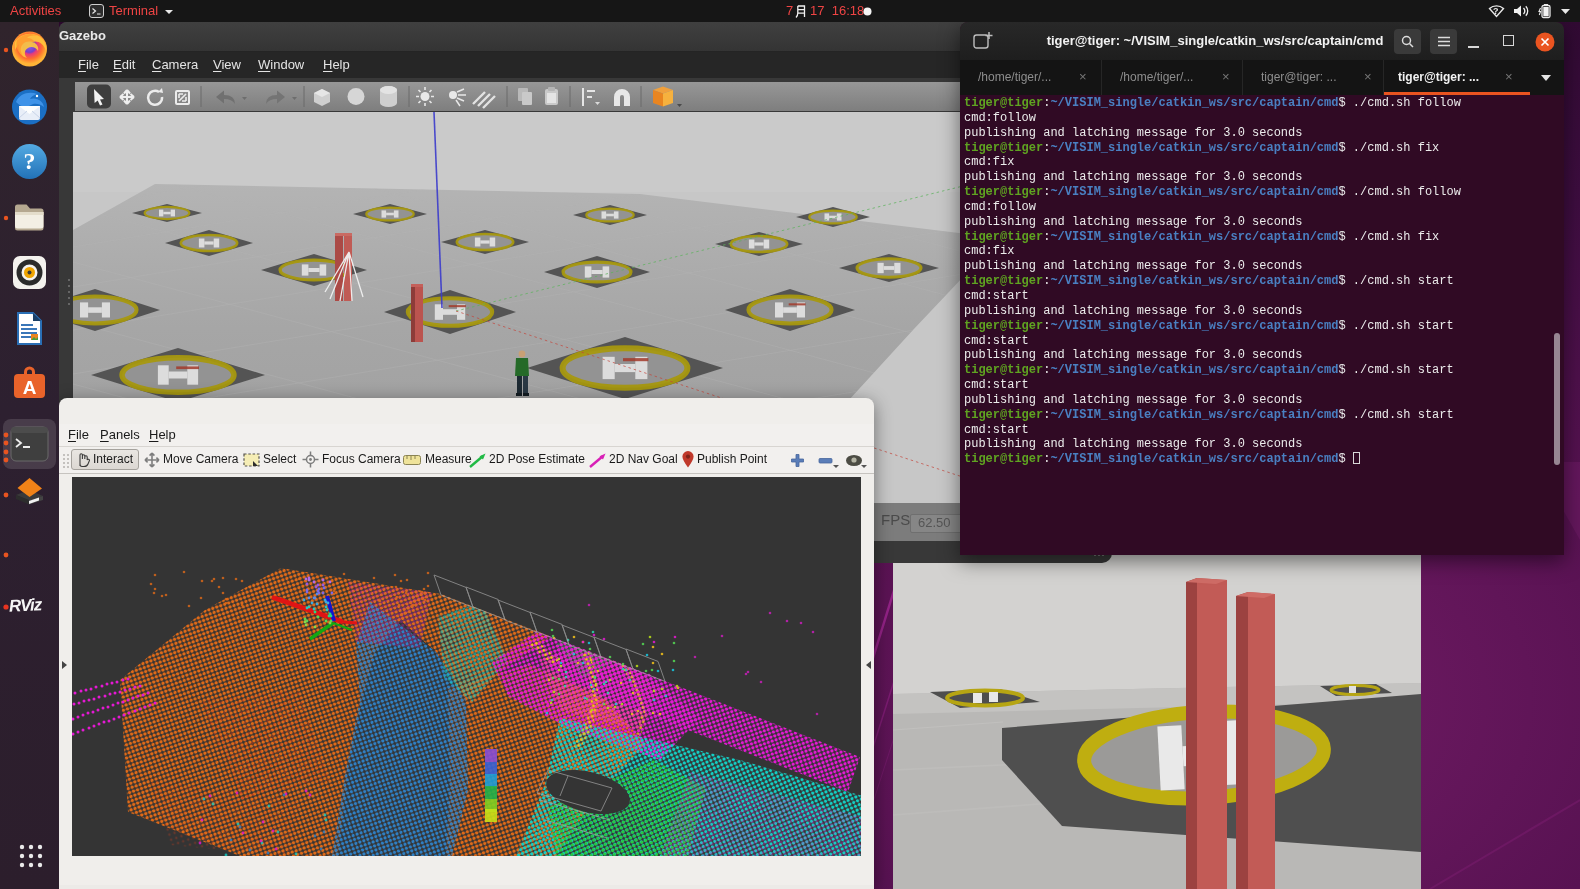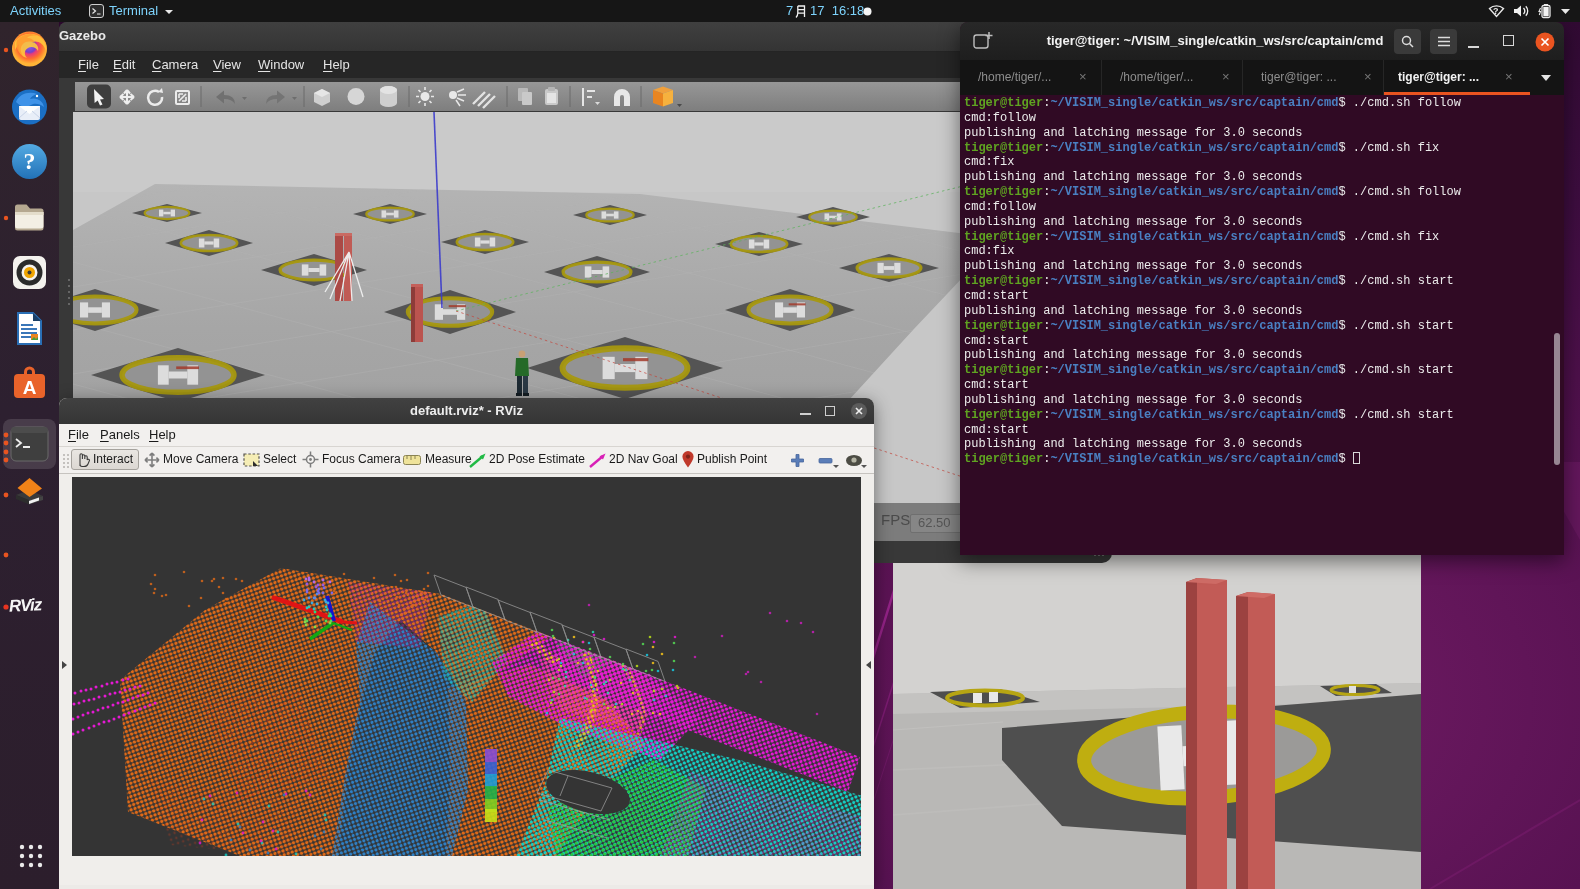--- a/index.html
+++ b/index.html
@@ -1,18 +1,18 @@
 <!DOCTYPE html>
 <html><head><meta charset="utf-8"><style>
 *{margin:0;padding:0;box-sizing:border-box}
 html,body{width:1580px;height:889px;overflow:hidden;font-family:"Liberation Sans",sans-serif}
 .abs{position:absolute}
 #wall{left:0;top:0;width:1580px;height:889px;z-index:0;
 background:radial-gradient(1050px 800px at 1235px 700px,#731c66 0%,#581252 40%,#3e0d40 70%,#2b092d 100%)}
-#topbar{left:0;top:0;width:1580px;height:22px;background:#161616;z-index:50;color:#7dd3fc;font-size:13px}
+#topbar{left:0;top:0;width:1580px;height:22px;background:#161616;z-index:50;color:#ef4444;font-size:13px}
 #dock{left:0;top:22px;width:59px;height:867px;z-index:50;background:linear-gradient(180deg,#30242c 0%,#2d2030 45%,#2c1e2c 100%)}
 .win{position:absolute}
 #gzwin{left:59px;top:22px;width:1053px;height:541px;z-index:10;background:#383838;border-radius:8px 8px 10px 10px}
 #gztitle{left:0;top:0;width:100%;height:30px;background:linear-gradient(#404040,#343434);border-radius:8px 8px 0 0;border-bottom:1px solid #242424}
 #gzmenu{left:0;top:30px;width:100%;height:26px;background:#262626;color:#e4e4e4;font-size:13px}
 #gzmenu span{position:absolute;top:5px}
 #rvwin{left:59px;top:398px;width:815px;height:491px;z-index:30;background:#f0eeeb;border-radius:8px 8px 0 0;box-shadow:0 4px 18px rgba(0,0,0,.45)}
 #rvtitle{left:0;top:0;width:100%;height:26px;background:linear-gradient(#414141,#353535);border-radius:8px 8px 0 0}
 #rvmenu{left:0;top:26px;width:100%;height:23px;background:#f2f0ee;border-bottom:1px solid #d8d5d1;color:#1a1a1a;font-size:13px}
 #rvmenu span{position:absolute;top:3px}
@@ -386,29 +386,20 @@
         <div class="abs" style="left:0;top:32px;width:146px;height:3px;background:#e95420"></div>
       </div>
 <svg class="abs" style="left:580px;top:14px" width="12" height="8">
         <path d="M1 1 L6 7 L11 1 z" fill="#e5e5e5"></path>
       </svg>
 </div>
 <div id="termbody" class="abs"><div><span class="g">tiger@tiger</span>:<span class="b">~/VISIM_single/catkin_ws/src/captain/cmd</span>$ ./cmd.sh follow</div><div>cmd:follow</div><div>publishing and latching message for 3.0 seconds</div><div><span class="g">tiger@tiger</span>:<span class="b">~/VISIM_single/catkin_ws/src/captain/cmd</span>$ ./cmd.sh fix</div><div>cmd:fix</div><div>publishing and latching message for 3.0 seconds</div><div><span class="g">tiger@tiger</span>:<span class="b">~/VISIM_single/catkin_ws/src/captain/cmd</span>$ ./cmd.sh follow</div><div>cmd:follow</div><div>publishing and latching message for 3.0 seconds</div><div><span class="g">tiger@tiger</span>:<span class="b">~/VISIM_single/catkin_ws/src/captain/cmd</span>$ ./cmd.sh fix</div><div>cmd:fix</div><div>publishing and latching message for 3.0 seconds</div><div><span class="g">tiger@tiger</span>:<span class="b">~/VISIM_single/catkin_ws/src/captain/cmd</span>$ ./cmd.sh start</div><div>cmd:start</div><div>publishing and latching message for 3.0 seconds</div><div><span class="g">tiger@tiger</span>:<span class="b">~/VISIM_single/catkin_ws/src/captain/cmd</span>$ ./cmd.sh start</div><div>cmd:start</div><div>publishing and latching message for 3.0 seconds</div><div><span class="g">tiger@tiger</span>:<span class="b">~/VISIM_single/catkin_ws/src/captain/cmd</span>$ ./cmd.sh start</div><div>cmd:start</div><div>publishing and latching message for 3.0 seconds</div><div><span class="g">tiger@tiger</span>:<span class="b">~/VISIM_single/catkin_ws/src/captain/cmd</span>$ ./cmd.sh start</div><div>cmd:start</div><div>publishing and latching message for 3.0 seconds</div><div><span class="g">tiger@tiger</span>:<span class="b">~/VISIM_single/catkin_ws/src/captain/cmd</span>$ <span style="display:inline-block;width:7px;height:12px;border:1px solid #d8d8d8;vertical-align:-2px"></span></div></div>
 <div class="abs" style="left:594px;top:311px;width:6px;height:132px;background:#a394a0;border-radius:3px;opacity:.9"></div>
 </div>
 <div id="rvwin" class="win">
-<div id="rvtitle" class="abs">
-<span class="abs" style="left:0;width:100%;text-align:center;top:5px;color:#ededed;font-weight:bold;font-size:13px">default.rviz* - RViz</span>
-<div class="abs" style="left:741px;top:15px;width:11px;height:2px;background:#cfcfcf"></div>
-<div class="abs" style="left:766px;top:8px;width:10px;height:10px;border:1.5px solid #cfcfcf"></div>
-<svg class="abs" style="left:792px;top:5px" width="16" height="16">
-        <circle cx="8" cy="8" r="8" fill="#5b5b5b"></circle>
-        <path d="M5 5L11 11M11 5L5 11" stroke="#efefef" stroke-width="1.6"></path>
-      </svg>
-</div>
 <div id="rvmenu" class="abs">
       <span style="left:9px"><u>F</u>ile</span>
       <span style="left:41px"><u>P</u>anels</span>
       <span style="left:90px"><u>H</u>elp</span>
     </div>
 <div id="rvtool" class="abs">
 <svg class="abs" style="left:3px;top:6px" width="8" height="16">
         <g fill="#b5b2ae">
           <circle cx="2" cy="2" r="1"></circle>
           <circle cx="6" cy="2" r="1"></circle>

